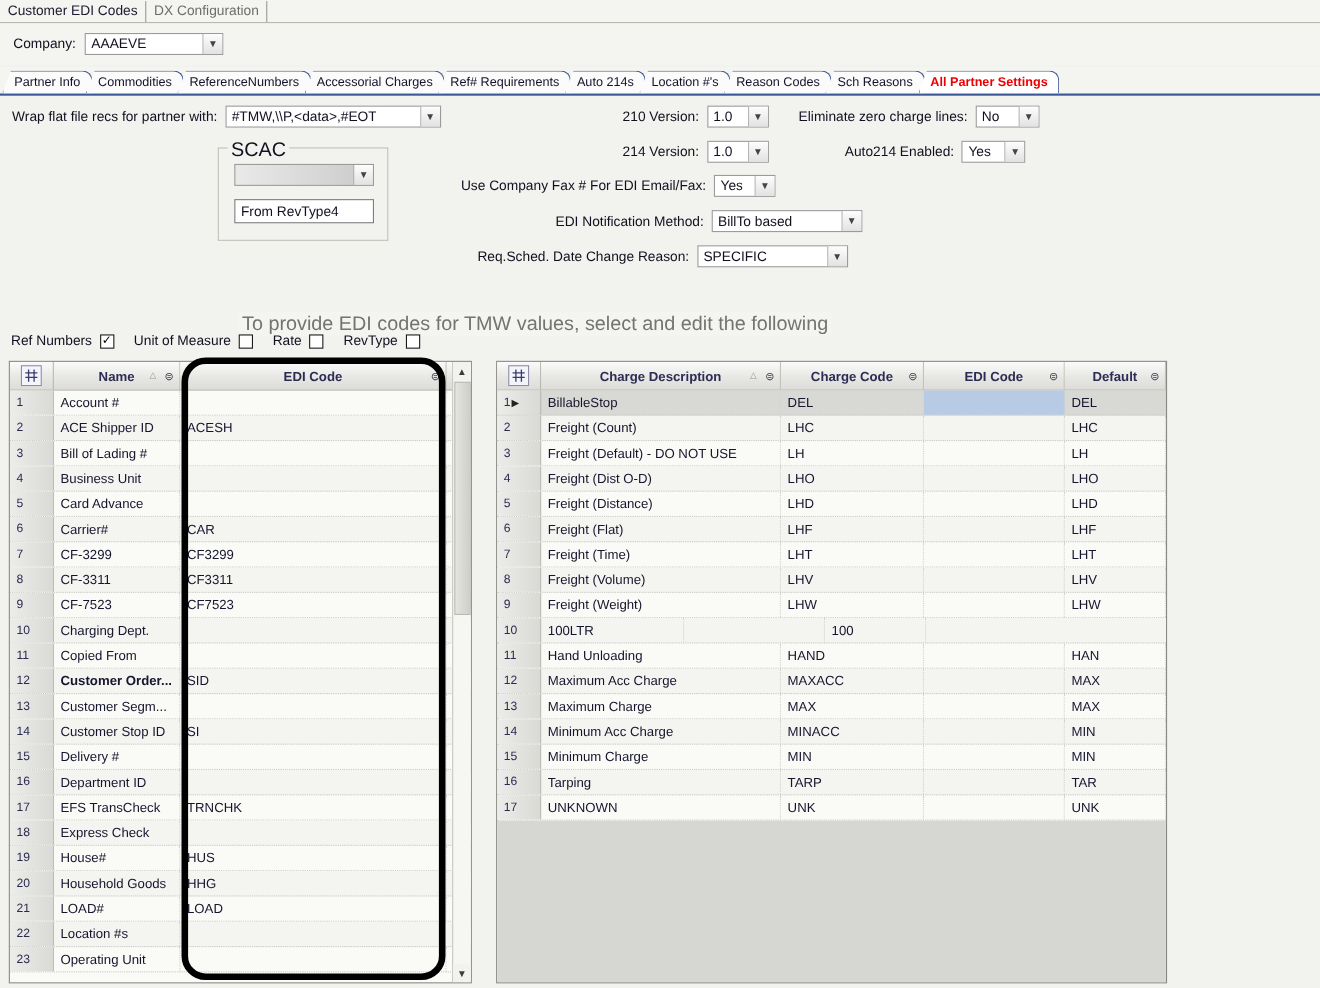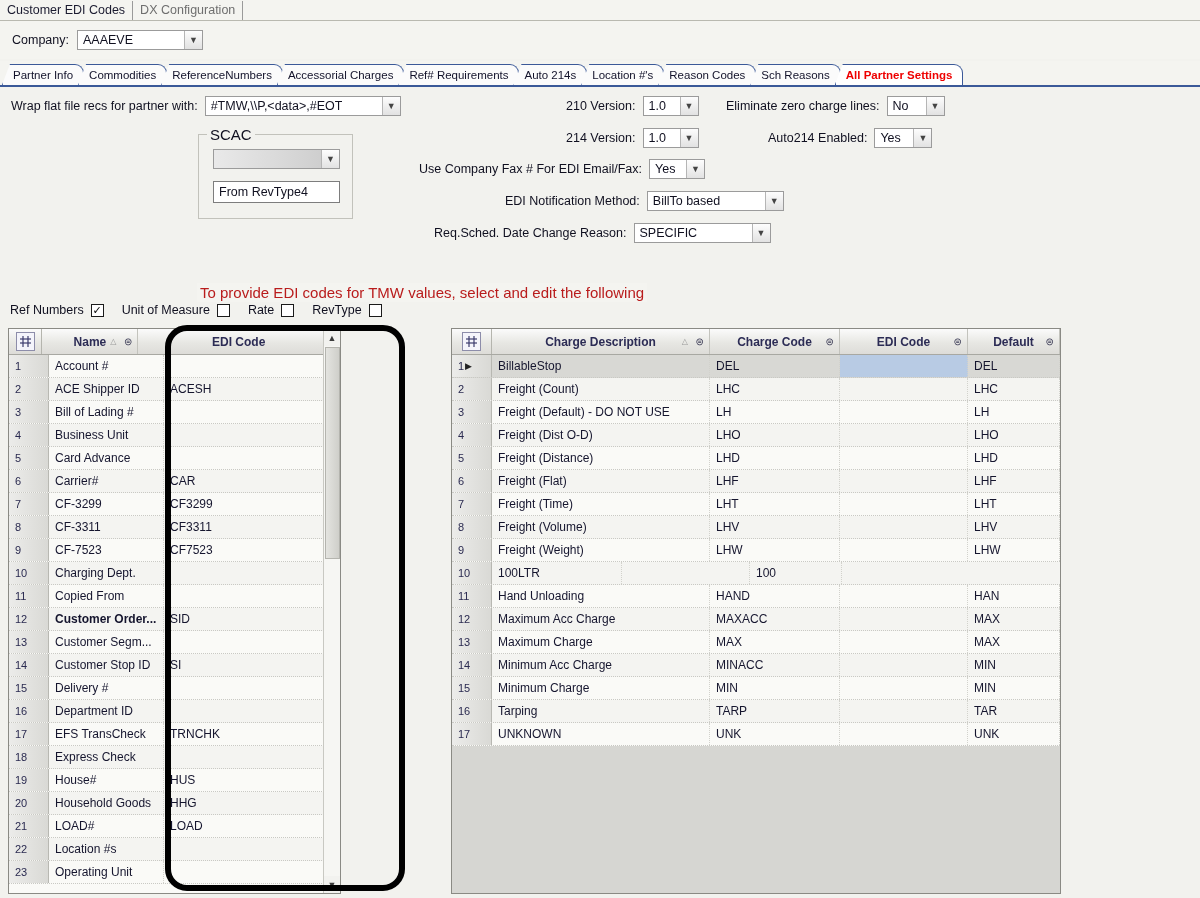--- a/index.html
+++ b/index.html
@@ -72,30 +72,30 @@
   
   .settings{position:relative;height:195px;}
   .fieldrow{position:absolute;display:flex;align-items:center;}
   .fieldrow .lbl{font-size:12.5px;color:#101020;margin-right:7px;white-space:nowrap;}
   .scacbox{
     position:absolute;left:198px;top:47px;width:155px;height:85px;
     border:1px solid #c2c2bb;box-sizing:border-box;
   }
   .scacbox .legend{
     position:absolute;top:-9px;left:8px;background:#f2f2ee;padding:0 3px;
-    font-size:15px;color:#101020;
+    font-size:18px;color:#101020;
   }
   .scacinput{
     position:absolute;left:14px;top:46px;width:127px;height:22px;
     background:#fff;border:1px solid #7d7d7d;box-sizing:border-box;
     font-size:12.5px;color:#101020;display:flex;align-items:center;padding-left:5px;
   }
   
   .hintrow{position:absolute;left:0;top:283px;width:100%;}
-  .hint{position:absolute;left:197px;top:0;font-size:15px;color:#b91c1c;background:#f4f4f0;padding:1px 3px;}
+  .hint{position:absolute;left:217px;top:0;font-size:18px;color:#737373;background:#f4f4f0;padding:1px 3px;}
   .cbrow{position:absolute;left:10px;top:20px;display:flex;align-items:center;}
   .cbrow .cblabel{font-size:12.5px;color:#101020;margin-right:7px;white-space:nowrap;}
   .cb{
     width:13px;height:13px;border:1px solid #1b1b1b;background:#fff;
     display:inline-flex;align-items:center;justify-content:center;
     margin-right:18px;font-size:11px;line-height:1;color:#000;box-sizing:border-box;
   }
   
   .grid{
     position:absolute;background:#fafaf7;border:1px solid #8a8a84;
@@ -290,21 +290,21 @@
     <span class="cb">✓</span>
     <span class="cblabel">Unit of Measure</span>
     <span class="cb"></span>
     <span class="cblabel">Rate</span>
     <span class="cb"></span>
     <span class="cblabel">RevType</span>
     <span class="cb"></span>
   </div>
 </div>
 
-<div class="grid" id="left-grid" style="left:8px;top:328px;width:333px;height:566px;">
+<div class="grid" id="left-grid" style="left:8px;top:328px;width:421px;height:566px;">
   <div class="gridhead">
     <div class="gh corner" style="width:40px">
       <span class="gicon">
         <svg width="13" height="13" viewBox="0 0 13 13">
           <g stroke="#3b3b6e" stroke-width="1.2" fill="none">
             <line x1="1" y1="4" x2="12" y2="4"></line>
               <line x1="1" y1="8" x2="12" y2="8"></line>
             <line x1="4" y1="1" x2="4" y2="12"></line>
               <line x1="9" y1="1" x2="9" y2="12"></line>
           </g>

